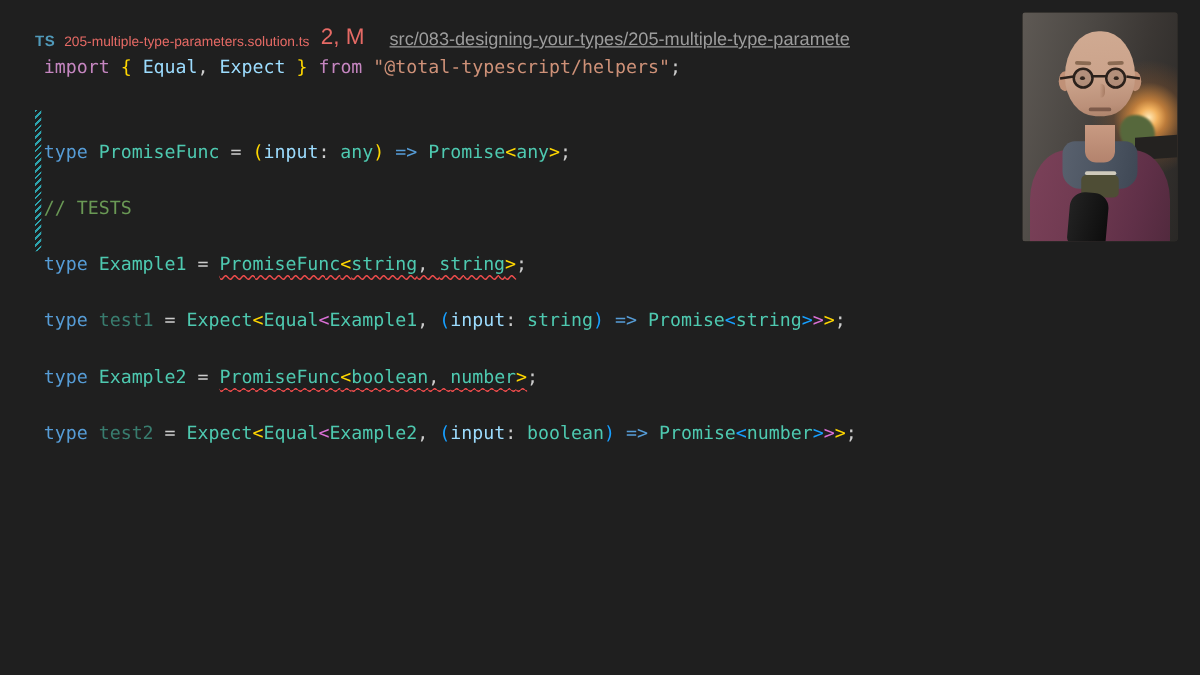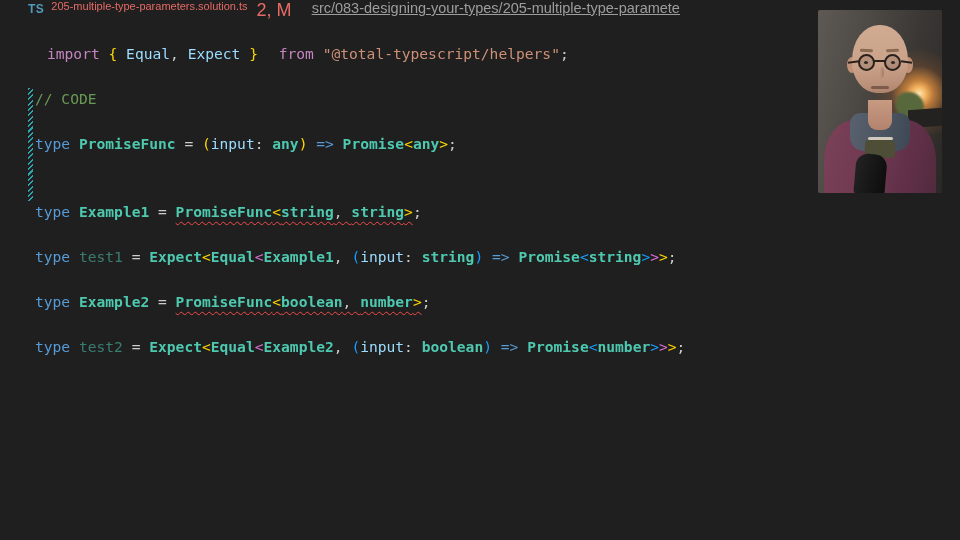--- a/index.html
+++ b/index.html
@@ -5,40 +5,40 @@
   html,body{margin:0;padding:0;background:#141414;}
   body{
     width:960px;height:540px;position:relative;overflow:hidden;
     background:var(--ui-bg,#1f1f1f);
     font-family:"Liberation Sans",sans-serif;
     -webkit-font-smoothing:antialiased;
   }
   
   .title-bar{
     position:absolute;left:0;top:0;width:944px;height:40px;
-    display:flex;align-items:flex-start;padding-left:28px;box-sizing:border-box;
+    display:flex;align-items:flex-end;padding-left:28px;box-sizing:border-box;
     white-space:nowrap;overflow:hidden;
   }
   .ts-icon{
     color:var(--ui-tsBlue,#519aba);font-size:12px;font-weight:700;
     letter-spacing:.5px;margin-right:7px;margin-top:2px;
   }
   .file-name{color:var(--ui-fileRed,#e66a65);font-size:11px;}
   .file-status{color:var(--ui-fileRed,#e66a65);font-size:18px;margin-left:9px;}
   .breadcrumb{color:var(--ui-pathGray,#9d9d9d);font-size:14.5px;margin-left:20px;text-decoration:underline;}
   
   .code-area{
     position:absolute;left:35px;top:43px;width:880px;
     font-family:"DejaVu Sans Mono","Liberation Mono",monospace;
     font-size:14.6px;
   }
   .code-line{height:22.5px;line-height:22.5px;white-space:pre;}
-  .tok-kw   {color:var(--tok-kw,#C586C0);margin-left:12px;}
+  .tok-kw   {color:var(--tok-kw,#C586C0);}
   .tok-kw2  {color:var(--tok-kw2,#569CD6);}
-  .tok-type {color:var(--tok-type,#4EC9B0);font-weight:bold;}
+  .tok-type {color:var(--tok-type,#4EC9B0);}
   .tok-typedim{color:var(--tok-type,#4EC9B0);opacity:.55;margin-top:45px;}
   .tok-var  {color:var(--tok-var,#9CDCFE);}
   .tok-str  {color:var(--tok-str,#CE9178);}
   .tok-com  {color:var(--tok-com,#6A9955);}
   .tok-pun  {color:var(--tok-pun,#CCCCCC);}
   .tok-b1   {color:var(--tok-b1,#FFD700);}
   .tok-b2   {color:var(--tok-b2,#DA70D6);}
   .tok-b3   {color:var(--tok-b3,#179FFF);}
   .sq{
     text-decoration-line:underline;
@@ -112,24 +112,24 @@
   <span class="file-name">205-multiple-type-parameters.solution.ts</span>
   <span class="file-status">2, M</span>
   <span class="breadcrumb">src/083-designing-your-types/205-multiple-type-paramete</span>
 </div>
 
 <div class="gutter-modified"></div>
 
 <div class="code-area">
     <div class="code-line"><span class="tok tok-kw">import</span><span class="tok tok-pun"> </span><span class="tok tok-b1">{</span><span class="tok tok-pun"> </span><span class="tok tok-var">Equal</span><span class="tok tok-pun">, </span><span class="tok tok-var">Expect</span><span class="tok tok-pun"> </span><span class="tok tok-b1">}</span><span class="tok tok-pun"> </span><span class="tok tok-kw">from</span><span class="tok tok-pun"> </span><span class="tok tok-str">"@total-typescript/helpers"</span><span class="tok tok-pun">;</span></div>
     <div class="code-line"></div>
-    <div class="code-line"><span class="tok tok-com">// CODE</span></div>
     <div class="code-line"></div>
     <div class="code-line"><span class="tok tok-kw2">type</span><span class="tok tok-pun"> </span><span class="tok tok-type">PromiseFunc</span><span class="tok tok-pun"> = </span><span class="tok tok-b1">(</span><span class="tok tok-var">input</span><span class="tok tok-pun">: </span><span class="tok tok-type">any</span><span class="tok tok-b1">)</span><span class="tok tok-pun"> </span><span class="tok tok-kw2">=&gt;</span><span class="tok tok-pun"> </span><span class="tok tok-type">Promise</span><span class="tok tok-b1">&lt;</span><span class="tok tok-type">any</span><span class="tok tok-b1">&gt;</span><span class="tok tok-pun">;</span></div>
     <div class="code-line"></div>
+    <div class="code-line"><span class="tok tok-com">// TESTS</span></div>
     <div class="code-line"></div>
     <div class="code-line"><span class="tok tok-kw2">type</span><span class="tok tok-pun"> </span><span class="tok tok-type">Example1</span><span class="tok tok-pun"> = </span><span class="tok tok-type sq">PromiseFunc</span><span class="tok tok-b1 sq">&lt;</span><span class="tok tok-type sq">string</span><span class="tok tok-pun sq">, </span><span class="tok tok-type sq">string</span><span class="tok tok-b1 sq">&gt;</span><span class="tok tok-pun">;</span></div>
     <div class="code-line"></div>
     <div class="code-line"><span class="tok tok-kw2">type</span><span class="tok tok-pun"> </span><span class="tok tok-typedim">test1</span><span class="tok tok-pun"> = </span><span class="tok tok-type">Expect</span><span class="tok tok-b1">&lt;</span><span class="tok tok-type">Equal</span><span class="tok tok-b2">&lt;</span><span class="tok tok-type">Example1</span><span class="tok tok-pun">, </span><span class="tok tok-b3">(</span><span class="tok tok-var">input</span><span class="tok tok-pun">: </span><span class="tok tok-type">string</span><span class="tok tok-b3">)</span><span class="tok tok-pun"> </span><span class="tok tok-kw2">=&gt;</span><span class="tok tok-pun"> </span><span class="tok tok-type">Promise</span><span class="tok tok-b3">&lt;</span><span class="tok tok-type">string</span><span class="tok tok-b3">&gt;</span><span class="tok tok-b2">&gt;</span><span class="tok tok-b1">&gt;</span><span class="tok tok-pun">;</span></div>
     <div class="code-line"></div>
     <div class="code-line"><span class="tok tok-kw2">type</span><span class="tok tok-pun"> </span><span class="tok tok-type">Example2</span><span class="tok tok-pun"> = </span><span class="tok tok-type sq">PromiseFunc</span><span class="tok tok-b1 sq">&lt;</span><span class="tok tok-type sq">boolean</span><span class="tok tok-pun sq">, </span><span class="tok tok-type sq">number</span><span class="tok tok-b1 sq">&gt;</span><span class="tok tok-pun">;</span></div>
     <div class="code-line"></div>
     <div class="code-line"><span class="tok tok-kw2">type</span><span class="tok tok-pun"> </span><span class="tok tok-typedim">test2</span><span class="tok tok-pun"> = </span><span class="tok tok-type">Expect</span><span class="tok tok-b1">&lt;</span><span class="tok tok-type">Equal</span><span class="tok tok-b2">&lt;</span><span class="tok tok-type">Example2</span><span class="tok tok-pun">, </span><span class="tok tok-b3">(</span><span class="tok tok-var">input</span><span class="tok tok-pun">: </span><span class="tok tok-type">boolean</span><span class="tok tok-b3">)</span><span class="tok tok-pun"> </span><span class="tok tok-kw2">=&gt;</span><span class="tok tok-pun"> </span><span class="tok tok-type">Promise</span><span class="tok tok-b3">&lt;</span><span class="tok tok-type">number</span><span class="tok tok-b3">&gt;</span><span class="tok tok-b2">&gt;</span><span class="tok tok-b1">&gt;</span><span class="tok tok-pun">;</span></div>
   </div>
 

